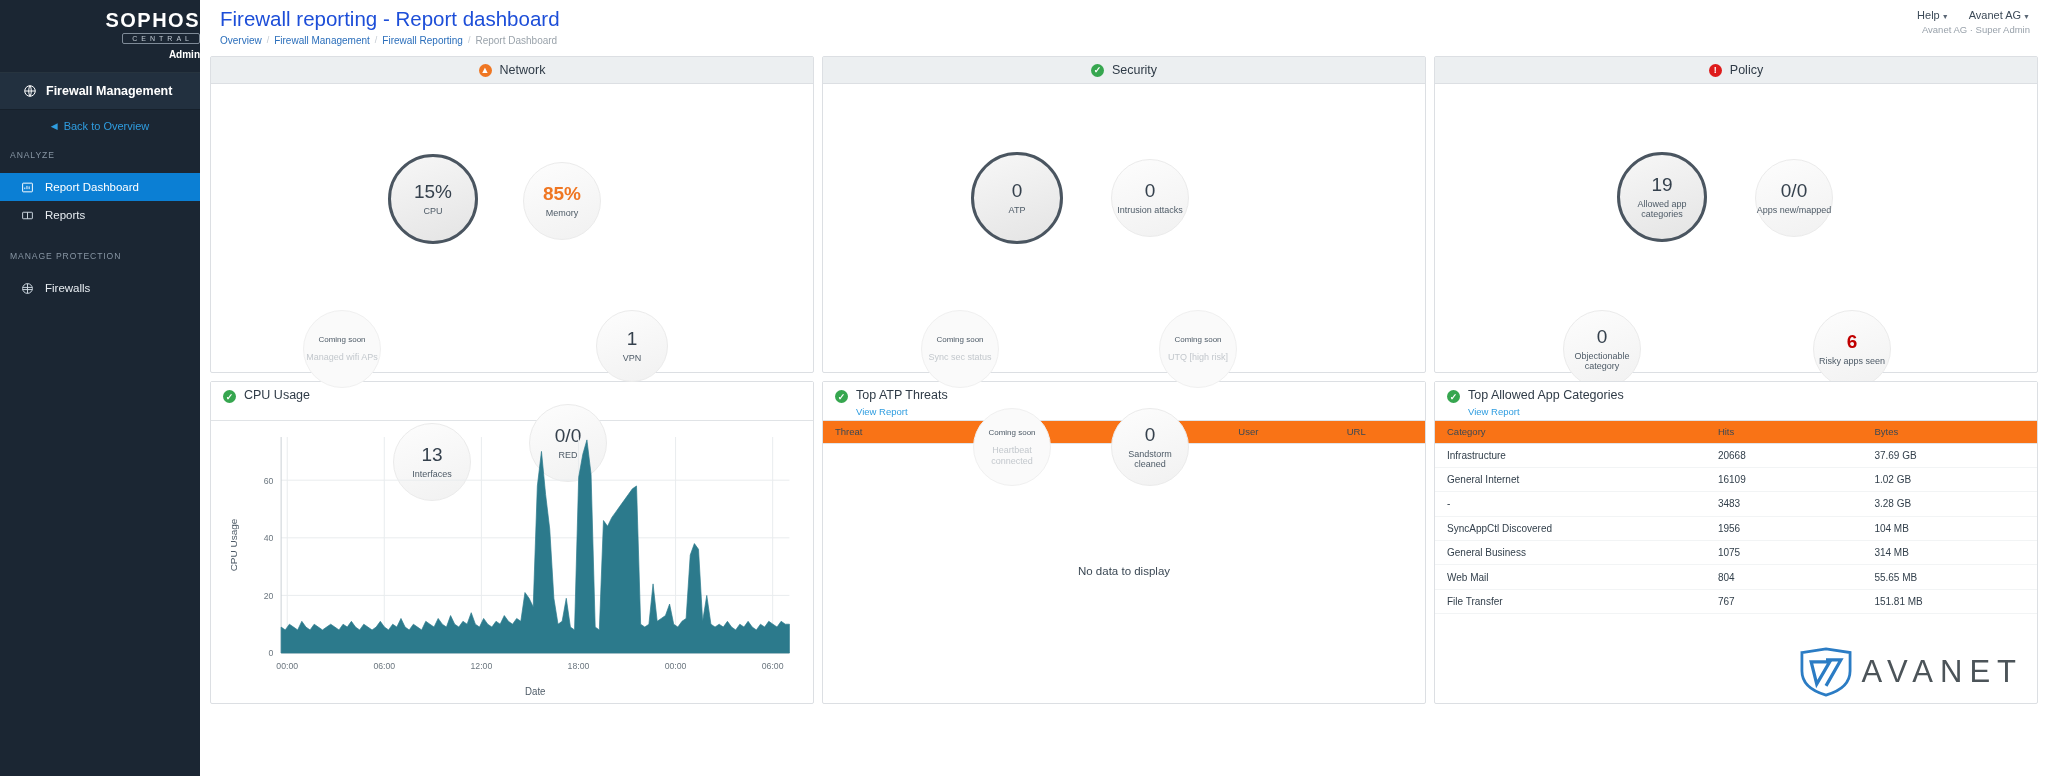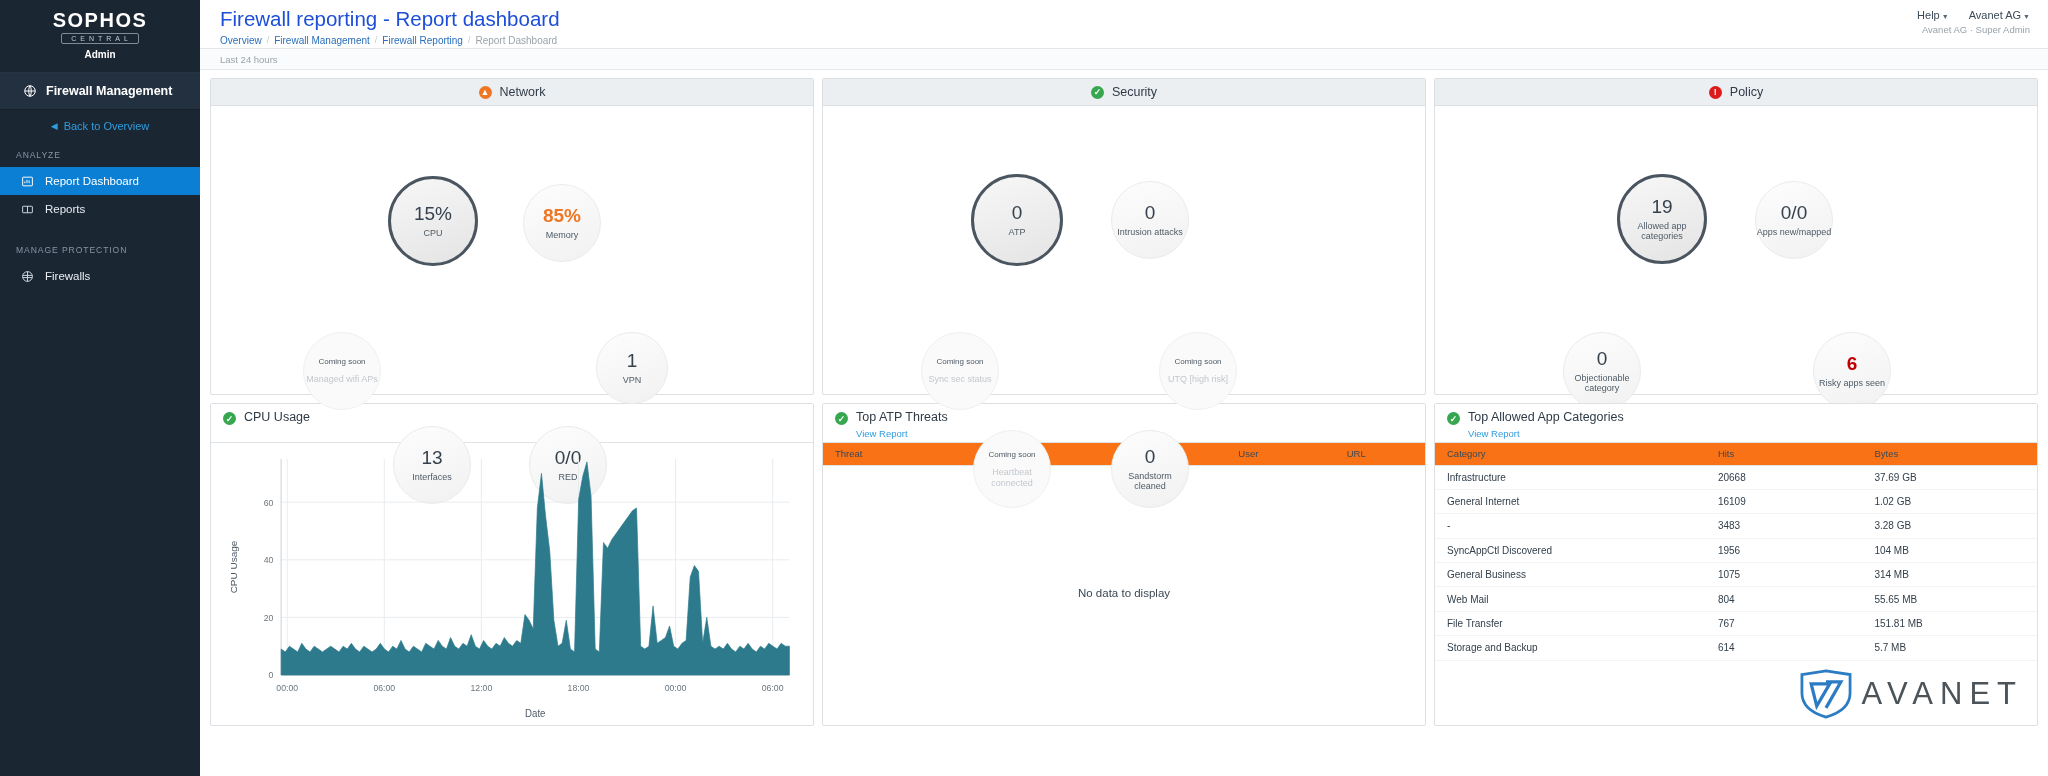--- a/index.html
+++ b/index.html
@@ -13,21 +13,21 @@
 
   
   .sidebar {
     width: 200px; min-width: 200px; height: 776px;
     background: #1b2633;
     color: #e8edf2;
     display: flex; flex-direction: column;
   }
   .logo-block {
     padding: 10px 0 12px 0;
-    display: flex; flex-direction: column; align-items: center;
+    display: flex; flex-direction: column; align-items: flex-end;
   }
   .logo-word {
     font-size: 20px; font-weight: bold; letter-spacing: 1.5px;
     color: #ffffff; line-height: 1.05;
   }
   .logo-sub {
     margin-top: 2px;
     border: 1px solid #7f8b98;
     border-radius: 2px;
     font-size: 7px; letter-spacing: 4px; color: #c3ccd5;
@@ -45,21 +45,21 @@
     border-bottom: 1px solid #16202b;
   }
   .back-link {
     display: flex; align-items: center; justify-content: center; gap: 6px;
     padding: 10px 0 12px 0;
     color: #2f9de0; font-size: 11px;
   }
   .back-arrow { font-size: 9px; }
   .nav-group-title {
     font-size: 8.6px; letter-spacing: 0.9px; color: #8795a3;
-    padding: 6px 0 7px 10px; text-transform: uppercase; margin-left: 6px;
+    padding: 6px 0 13px 10px; text-transform: uppercase;
   }
   .nav-item {
     display: flex; align-items: center; gap: 10px;
     padding: 8px 0 8px 20px;
     font-size: 11.5px; color: #e8edf2;
   }
   .nav-item.active { background: #0b7fd4; color: #ffffff; }
   .nav-icon {
     width: 15px; height: 12px; display: inline-flex;
     align-items: center; justify-content: center;
@@ -246,23 +246,20 @@
       </div>
       <div class="top-right">
         <div class="top-right-row1">
           <span><span>Help</span><span class="caret">▼</span></span>
           <span><span>Avanet AG</span><span class="caret">▼</span></span>
         </div>
         <div class="top-right-row2">Avanet AG · Super Admin</div>
       </div>
     </div>
 
-    <div class="subbar">
-      <span>Last 24 hours</span>
-    </div>
 
     <div class="content">
 
       <div class="row">
 
         <section class="panel">
           <div class="panel-head">
             <span class="status-dot dot-orange">▲</span>
             <span>Network</span>
           </div>
@@ -283,21 +280,21 @@
               <span class="lbl">Memory</span>
             </div>
             <div class="bubble soon" style="left:92px;top:226px;width:78px;height:78px;">
               <span class="soon-t">Coming soon</span>
               <span class="lbl">Managed wifi APs</span>
             </div>
             <div class="bubble" style="left:385px;top:226px;width:72px;height:72px;">
               <span class="val">1</span>
               <span class="lbl">VPN</span>
             </div>
-            <div class="bubble" style="left:182px;top:320px;width:78px;height:78px;">
+            <div class="bubble" style="left:182px;top:339px;width:78px;height:78px;">
               <span class="val">13</span>
               <span class="lbl">Interfaces</span>
             </div>
             <div class="bubble" style="left:318px;top:320px;width:78px;height:78px;">
               <span class="val">0/0</span>
               <span class="lbl">RED</span>
             </div>
           </div>
         </section>
 
@@ -489,25 +486,20 @@
                 <tr>
                   <td>Web Mail</td>
                   <td>804</td>
                   <td>55.65 MB</td>
                 </tr>
                 <tr>
                   <td>File Transfer</td>
                   <td>767</td>
                   <td>151.81 MB</td>
                 </tr>
-                <tr>
-                  <td>Storage and Backup</td>
-                  <td>614</td>
-                  <td>5.7 MB</td>
-                </tr>
               </tbody>
           </table>
           <div class="watermark">
             <svg width="56" height="50" viewBox="0 0 60 54">
               <path d="M4 6 L30 2 L56 6 L56 26 C56 40 44 48 30 52 C16 48 4 40 4 26 Z" fill="none" stroke="#2b7cc4" stroke-width="3"></path>
               <path d="M14 16 L34 16 L20 40 Z" fill="none" stroke="#2b7cc4" stroke-width="3.5"></path>
               <path d="M30 14 L46 14 L30 42" fill="none" stroke="#2b7cc4" stroke-width="3.5"></path>
             </svg>
             <span class="wm-text">AVANET</span>
           </div>

